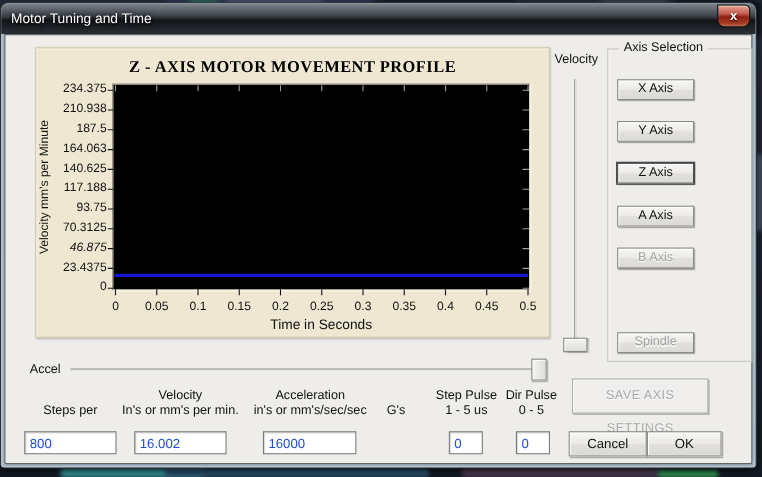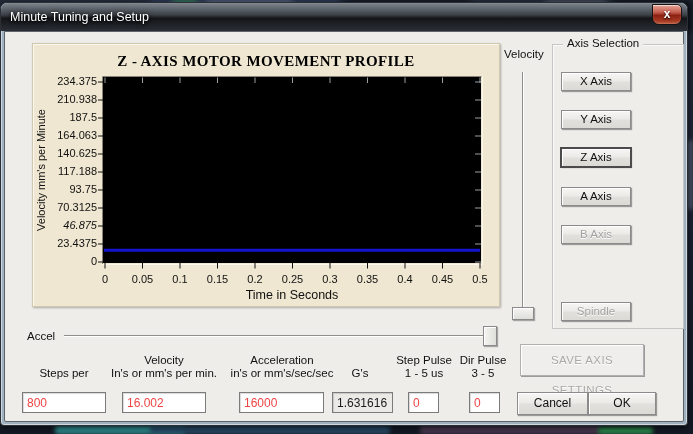--- a/index.html
+++ b/index.html
@@ -73,21 +73,21 @@
          font-size:11.5px; line-height:17px; color:#111;
          background:linear-gradient(180deg,#f7f6f4 0%,#eceae7 48%,#e2e0dc 52%,#dcdad5 100%);
          border:1px solid #8b8b8b; box-shadow:inset 1px 1px 0 #fff, 1px 1px 1px rgba(0,0,0,.35);
          cursor:pointer; }
   .btn.focused { border-color:#4b4b4b; box-shadow:0 0 0 1px #4b4b4b, inset 1px 1px 0 #fff, 1px 1px 1px rgba(0,0,0,.35); }
   .btn.disabled { color:#a3a3a3; text-shadow:0 1px 0 #fff; cursor:default; }
 
   
   .fld-label { position:absolute; font-size:11.5px; line-height:13px; text-align:center; color:#111; }
   .edit { position:absolute; top:392px; height:21px; border:1px solid #7b7b7b; background:#fff;
-          font-size:12px; padding:0 4px; color:#ef4444; box-shadow:inset 1px 1px 1px rgba(0,0,0,.15); }
+          font-size:12px; padding:0 4px; color:#1d4ed8; box-shadow:inset 1px 1px 1px rgba(0,0,0,.15); }
   .edit.readonly { background:#ECEAE7; color:#1a1a1a; }
 
   .save-btn { position:absolute; left:520px; top:344px; width:124px; height:32px;
               background:#EFEEEC; border:1px solid #b0b0b0;
               box-shadow:inset 1px 1px 0 #fff, 1px 1px 0 #9b9b9b;
               color:#a8a8a8; text-shadow:0 1px 0 #fff; font-size:11.5px; letter-spacing:.4px;
               text-align:center; line-height:30px; }
   .dlg-btn { position:absolute; top:392px; height:23px; text-align:center; font-size:12px; line-height:21px;
              color:#111; background:linear-gradient(180deg,#f7f6f4 0%,#eceae7 48%,#e2e0dc 52%,#dcdad5 100%);
              border:1px solid #8b8b8b; box-shadow:inset 1px 1px 0 #fff, 1px 1px 1px rgba(0,0,0,.35); cursor:pointer; }
@@ -108,21 +108,21 @@
     <div class="blob" style="left:55px;top:425px;width:130px;height:9px;background:#2f8c8f;filter:blur(2px);"></div>
     <div class="blob" style="left:150px;top:425px;width:240px;height:9px;background:#274a66;filter:blur(2px);"></div>
     <div class="blob" style="left:420px;top:425px;width:180px;height:9px;background:#4a3950;filter:blur(2px);"></div>
     <div class="blob" style="left:598px;top:427px;width:55px;height:7px;background:#2e8f4e;filter:blur(2px);"></div>
     <div class="dro-ghost" style="left:462px;top:10px;font-size:17px;">+0.0000</div>
     <div class="dro-ghost" style="left:618px;top:12px;font-size:12px;">0.00</div>
   </div>
 
   <div class="dialog">
     <div class="titlebar">
-      <div class="title-text">Minute Tuning and Setup</div>
+      <div class="title-text">Motor Tuning and Time</div>
     </div>
     <div class="dialog-body"></div>
   </div>
   <div class="close-btn">x</div>
 
   <div class="content">
 
     <div class="graph-panel"></div>
     <div class="chart-title">Z - AXIS MOTOR MOVEMENT PROFILE</div>
     <div class="y-axis-title">Velocity mm's per Minute</div>
@@ -231,27 +231,26 @@
       <div>Acceleration</div>
       <div>in's or mm's/sec/sec</div>
     </div>
     <div class="fld-label" style="left:332px;top:367px;width:56px;">G's</div>
     <div class="fld-label" style="left:384px;top:354px;width:80px;">
       <div>Step Pulse</div>
       <div>1 - 5 us</div>
     </div>
     <div class="fld-label" style="left:443px;top:354px;width:80px;">
       <div>Dir Pulse</div>
-      <div>3 - 5</div>
+      <div>0 - 5</div>
     </div>
 
     <input class="edit" style="left: 22px; width: 84px;" value="800">
     <input class="edit" style="left: 122px; width: 84px;" value="16.002">
     <input class="edit" style="left: 239px; width: 85px;" value="16000">
-    <input class="edit readonly" style="left: 332px; width: 61px;" readonly="" value="1.631616">
     <input class="edit" style="left: 408px; width: 31px;" value="0">
     <input class="edit" style="left: 469px; width: 31px;" value="0">
 
     <div class="save-btn">SAVE AXIS SETTINGS</div>
     <div class="dlg-btn" style="left:517px;width:71px;">Cancel</div>
     <div class="dlg-btn" style="left:588px;width:68px;">OK</div>
 
   </div>
 </div>
 

